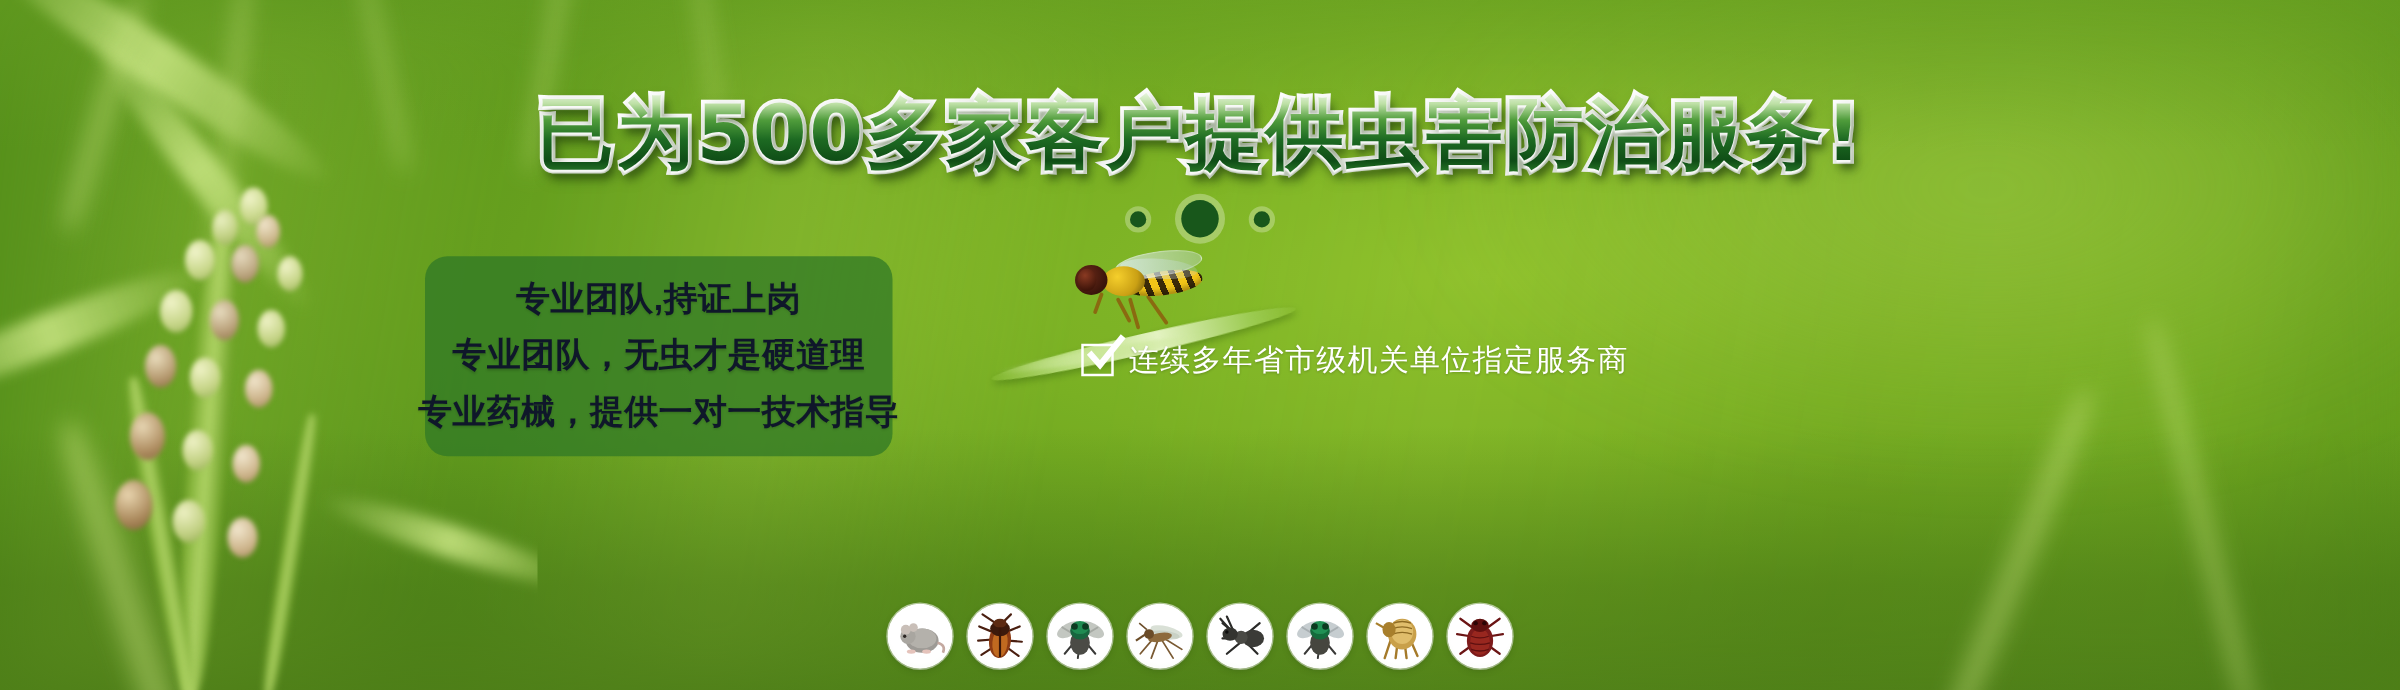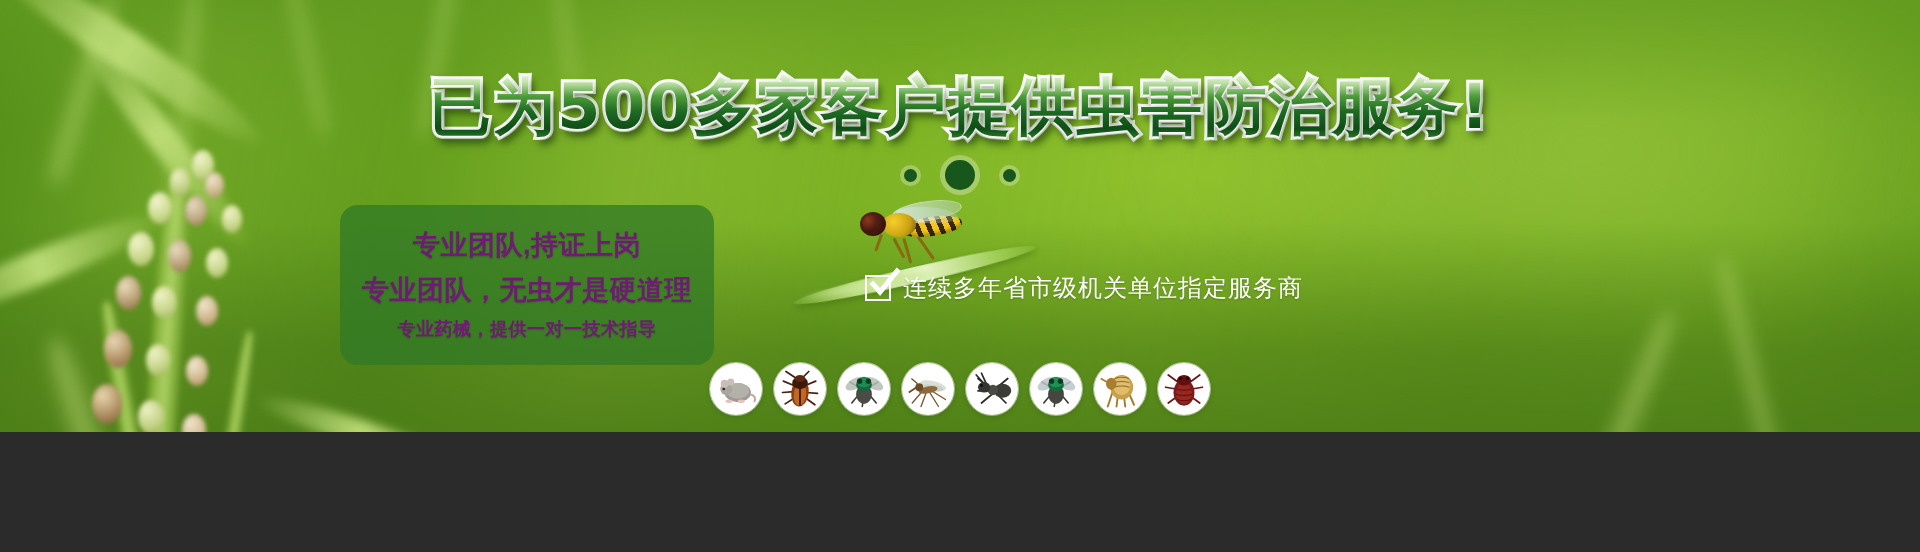--- a/index.html
+++ b/index.html
@@ -6,21 +6,21 @@
   html, body {
     margin: 0;
     padding: 0;
     background: #2b2b2b;
   }
   * { box-sizing: border-box; }
 
   .banner {
     position: relative;
     width: 1920px;
-    height: 432px;
+    height: 552px;
     overflow: hidden;
     font-family: "Liberation Sans", "DejaVu Sans", sans-serif;
     background: #7ab023;
   }
 
   
   .bg-base {
     position: absolute;
     inset: 0;
     background:
@@ -159,28 +159,28 @@
     background: rgba(47,120,38,0.74);
     border-radius: 18px;
     display: flex;
     flex-direction: column;
     justify-content: center;
     align-items: center;
     gap: 9px;
     padding: 6px 10px 8px;
   }
   .panel-line {
-    color: #701a75;
+    color: #0f172a;
     font-weight: bold;
     white-space: nowrap;
     text-shadow: 0 1px 2px rgba(0,0,0,0.18);
   }
   .panel-line.l1 { font-size: 27px; letter-spacing: 0.5px; }
   .panel-line.l2 { font-size: 27px; letter-spacing: 0.5px; }
-  .panel-line.l3 { font-size: 18px; letter-spacing: 0.5px; }
+  .panel-line.l3 { font-size: 27px; letter-spacing: 0.5px; }
 
   
   .features {
     position: absolute;
     left: 865px;
     top: 272px;
     display: flex;
     flex-direction: row;
     gap: 26px;
   }

